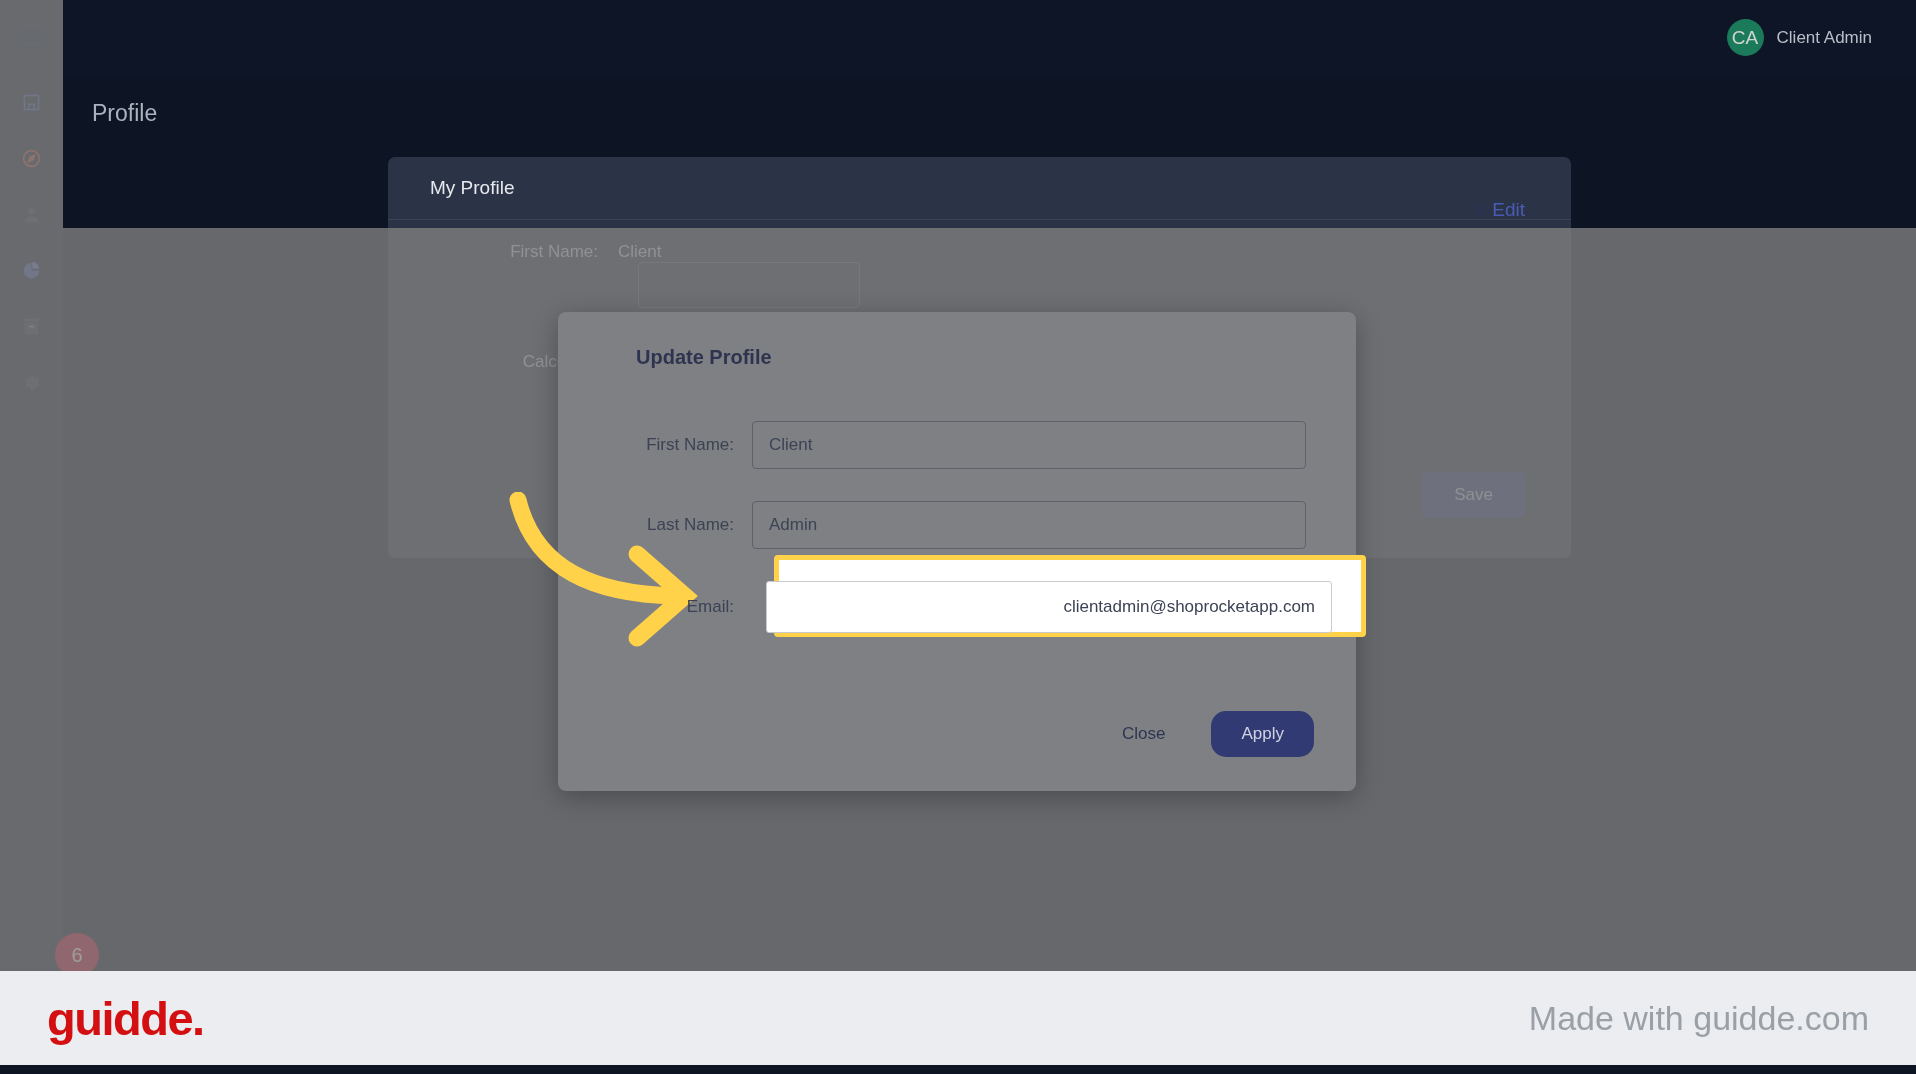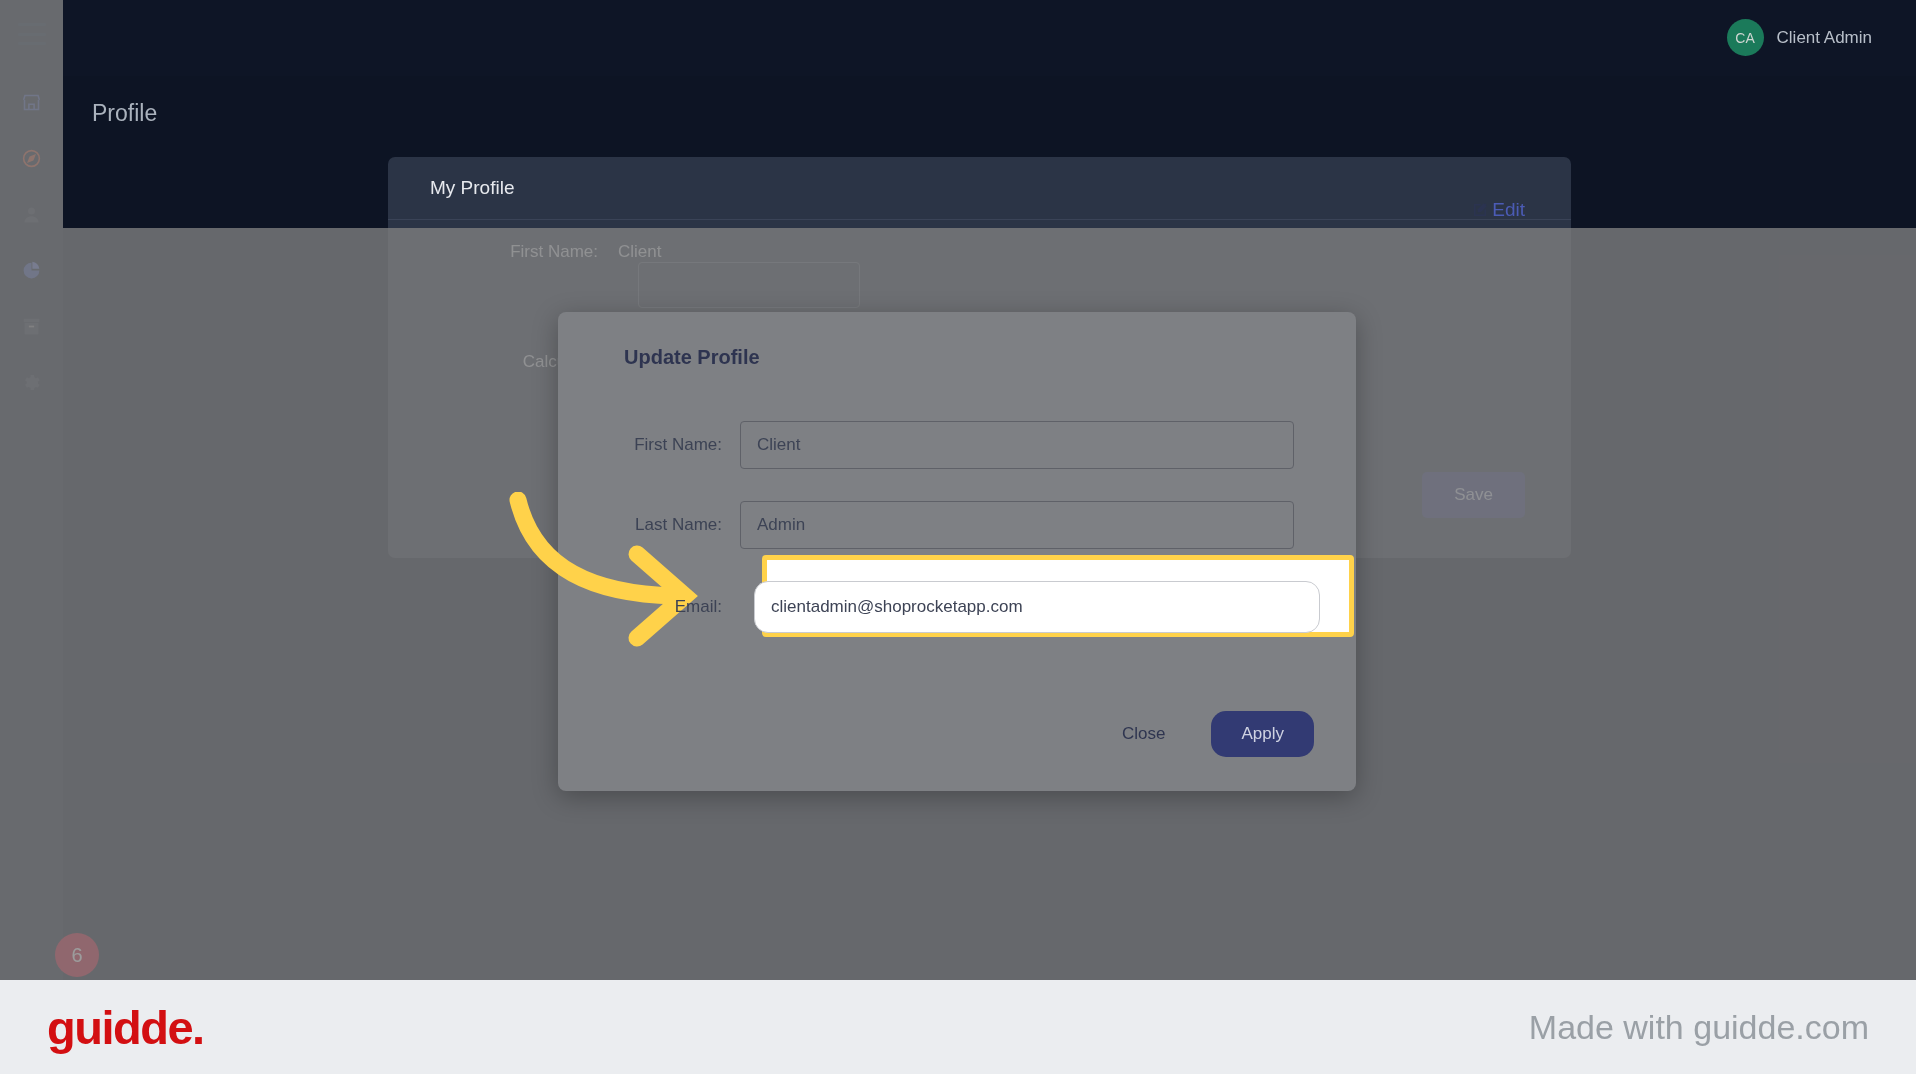--- a/index.html
+++ b/index.html
@@ -32,21 +32,21 @@
   .badge { width: 44px; height: 44px; border-radius: 50%; background: #c8102e; color: #fff;
     font-size: 20px; display: flex; align-items: center; justify-content: center; }
 
   .topbar {
     position: absolute; left: 63px; right: 0; top: 0; height: 76px;
     background: #0e1526; border-bottom: 1px solid #18203200;
     display: flex; align-items: center; justify-content: flex-end; padding-right: 44px;
   }
   .user { display: flex; align-items: center; gap: 13px; cursor: pointer; }
   .avatar { width: 37px; height: 37px; border-radius: 50%; background: #1b7a5a;
-    color: #cfd6d2; font-size: 14px; display: flex; align-items: center; justify-content: center; }
+    color: #cfd6d2; font-size: 19px; display: flex; align-items: center; justify-content: center; }
   .user-name { color: #b8bfc9; font-size: 17px; }
 
   .page-title { position: absolute; left: 92px; top: 100px; color: #aab2bd; font-size: 23px; }
 
   
   .profile-card {
     position: absolute; left: 388px; top: 157px; width: 1183px;
     background: #2b3446; border-radius: 7px; padding-bottom: 40px;
   }
   .card-head { height: 63px; display: flex; align-items: center; justify-content: space-between;
@@ -75,56 +75,56 @@
     padding: 13px 32px; cursor: pointer; }
 
   
   .dim { position: absolute; left: 0; top: 228px; right: 0; bottom: 94px; background: rgba(128,128,128,0.78); }
   .dim-top { position: absolute; left: 0; top: 0; width: 63px; height: 228px; background: rgba(128,128,128,0.78); }
 
   
   .modal {
     position: absolute; left: 558px; top: 312px; width: 798px;
     background: #7e8084; border-radius: 8px; box-shadow: 0 6px 26px rgba(0,0,0,0.28);
-    padding: 28px 0 34px 4px;
+    padding: 28px 0 34px 16px;
   }
   .modal-title { color: #2e3450; font-size: 20px; font-weight: bold; padding: 6px 0 0 62px; }
   .modal-body { padding: 52px 0 0 0; }
   .m-row { display: flex; align-items: center; margin-bottom: 32px; }
   .m-label { width: 178px; text-align: right; color: #3c4254; font-size: 17px; padding-right: 18px; }
   .m-input {
     width: 554px; height: 48px; background: transparent; border: 1px solid #5f6168; border-radius: 4px;
     color: #3d4355; font-size: 17px; padding: 0 16px; outline: none;
     font-family: "Liberation Sans", sans-serif;
   }
   
   .m-row-hl { position: relative; margin-bottom: 0; }
   .hl-box {
     position: absolute; left: 200px; top: -26px; width: 592px; height: 82px;
     border: 5px solid #ffd24a; background: #ffffff; border-radius: 4px;
   }
   .m-input-focus {
     position: relative; z-index: 2; width: 566px; height: 52px; margin-left: 14px;
-    background: #fff; border: 1px solid #c9cbd0; border-radius: 14px; color: #3d4355;
-    font-size: 17px; padding: 0 16px; outline: none; font-family: "Liberation Sans", sans-serif;
+    background: #fff; border: 1px solid #c9cbd0; border-radius: 3px; color: #3d4355;
+    font-size: 17px; padding: 0 16px; outline: none; font-family: "Liberation Sans", sans-serif; text-align: right;
   }
   .m-label-email { position: relative; z-index: 3; }
 
   .modal-actions { display: flex; justify-content: flex-end; align-items: center; gap: 32px;
     padding: 78px 42px 0 0; }
   .btn-close { background: transparent; border: none; color: #2f3550; font-size: 17px; cursor: pointer;
     font-family: "Liberation Sans", sans-serif; padding: 10px 14px; }
   .btn-apply { background: #323a73; color: #cfd2e2; border: none; border-radius: 15px; font-size: 17px;
     padding: 13px 30px; cursor: pointer; font-family: "Liberation Sans", sans-serif; }
 
   
   .arrow { position: absolute; left: 505px; top: 492px; width: 230px; height: 160px; pointer-events: none; }
 
   
-  .footer { position: absolute; left: 0; right: 0; bottom: 0; height: 94px; background: #ebedf0;
+  .footer { position: absolute; left: 0; right: 0; bottom: 9px; height: 94px; background: #ebedf0;
     display: flex; align-items: center; justify-content: space-between; padding: 0 47px; }
   .logo { color: #d30f12; font-size: 47px; font-weight: bold; letter-spacing: -1.5px; }
   .made-with { color: #9aa0a6; font-size: 34px; }
 </style>
 </head>
 <body>
 
 <div class="screen">
 
   <div class="app">

